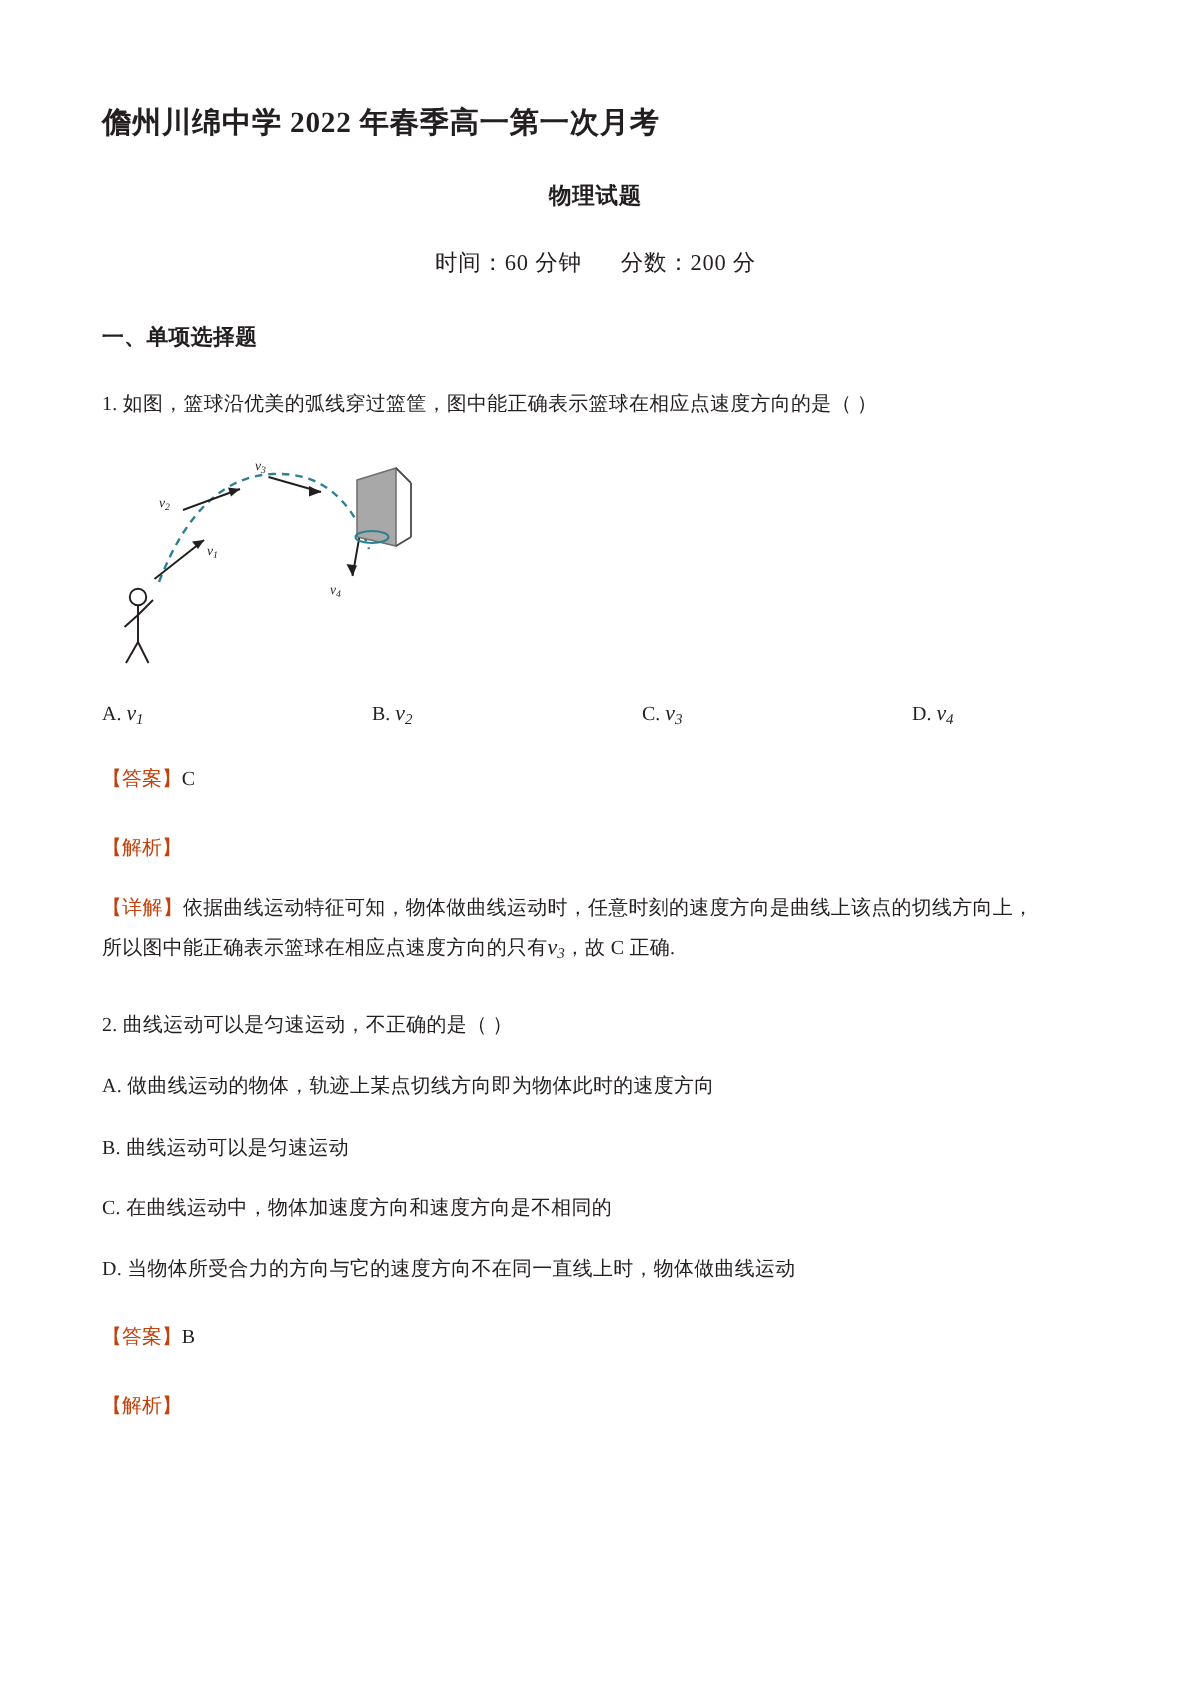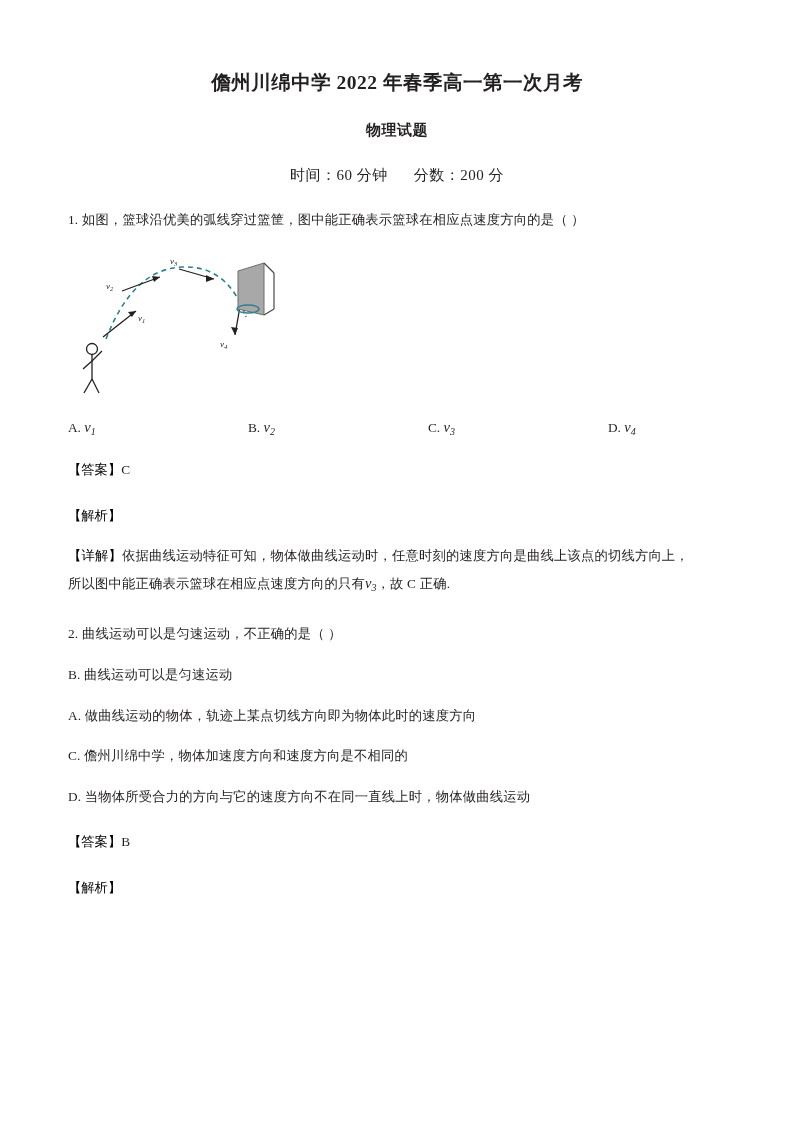--- a/index.html
+++ b/index.html
@@ -16,21 +16,20 @@
     overflow: hidden;
   }
   .page {
     width: 794px;
     height: 1123px;
     box-sizing: border-box;
     padding: 58px 68px 40px 68px;
     position: relative;
   }
   .doc-title {
-    text-align: center;
     font-size: 19.5px;
     font-weight: bold;
     letter-spacing: 0.5px;
     margin: 10px 0 0 0;
     line-height: 1.5;
   }
   .doc-subtitle {
     text-align: center;
     font-size: 15px;
     font-weight: bold;
@@ -78,21 +77,21 @@
     font-size: 10px;
     font-style: italic;
     vertical-align: -0.25em;
     letter-spacing: 0;
   }
   .answer-line {
     font-size: 13.3px;
     margin-top: 22px;
     line-height: 1.8;
   }
-  .tagblue { color: #000000; }
+  .tagblue { color: #c2410c; }
   .explain-body {
     font-size: 13.3px;
     margin-top: 14px;
     line-height: 2.05;
     letter-spacing: 0.2px;
     text-align: justify;
   }
   .choice-line {
     font-size: 13.3px;
     margin-top: 18px;
@@ -111,20 +110,21 @@
 
 <div class="page">
 
   <div class="doc-title">儋州川绵中学 2022 年春季高一第一次月考</div>
   <div class="doc-subtitle">物理试题</div>
 
   <div class="doc-meta">
     <span>时间：60 分钟</span><span class="gap"></span><span>分数：200 分</span>
   </div>
 
+  <div class="section-heading">一、单项选择题</div>
 
   <div class="q-stem">
     <span>1.</span>
     <span>如图，篮球沿优美的弧线穿过篮筐，图中能正确表示篮球在相应点速度方向的是（        ）</span>
   </div>
 
   <div class="figure-wrap">
     <svg width="260" height="170" viewBox="0 0 260 170">
 
       <path d="M 28 100 Q 55 30 104 28 Q 150 26 168 78" fill="none" stroke="#2e7f8f" stroke-width="1.6" stroke-dasharray="5,4"></path>
@@ -191,23 +191,23 @@
   <div class="explain-body">
     <span class="tagblue">【详解】</span><span>依据曲线运动特征可知，物体做曲线运动时，任意时刻的速度方向是曲线上该点的切线方向上，</span><br>
     <span>所以图中能正确表示篮球在相应点速度方向的只有</span><span class="vsym">v</span><span class="vsub">3</span><span>，故 C 正确.</span>
   </div>
 
   <div class="q-stem">
     <span>2.</span>
     <span>曲线运动可以是匀速运动，不正确的是（    ）</span>
   </div>
 
+  <div class="choice-line">A.  做曲线运动的物体，轨迹上某点切线方向即为物体此时的速度方向</div>
   <div class="choice-line">B.  曲线运动可以是匀速运动</div>
-  <div class="choice-line">A.  做曲线运动的物体，轨迹上某点切线方向即为物体此时的速度方向</div>
-  <div class="choice-line">C. 儋州川绵中学，物体加速度方向和速度方向是不相同的</div>
+  <div class="choice-line">C. 在曲线运动中，物体加速度方向和速度方向是不相同的</div>
   <div class="choice-line">D. 当物体所受合力的方向与它的速度方向不在同一直线上时，物体做曲线运动</div>
 
   <div class="answer-line">
     <span class="tagblue">【答案】</span><span>B</span>
   </div>
 
   <div class="answer-line">
     <span class="tagblue">【解析】</span>
   </div>
 

